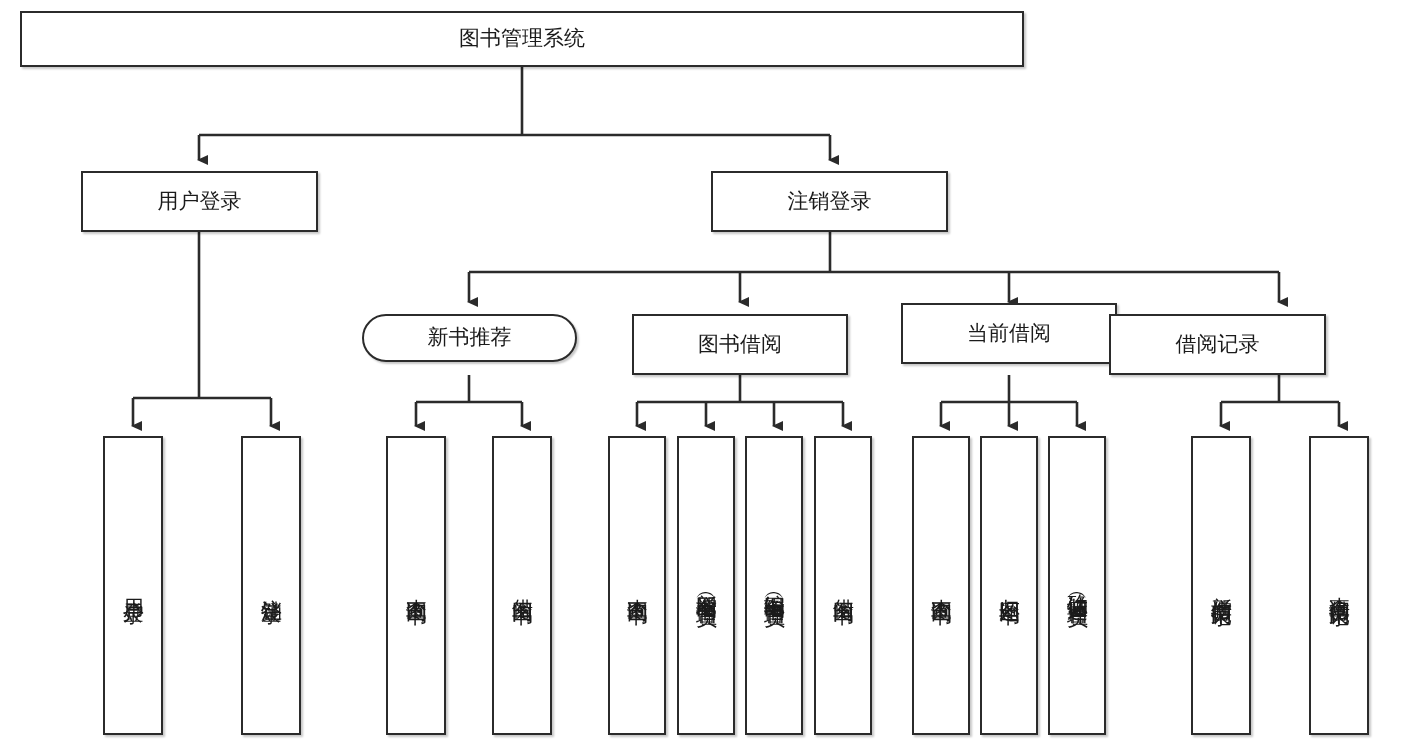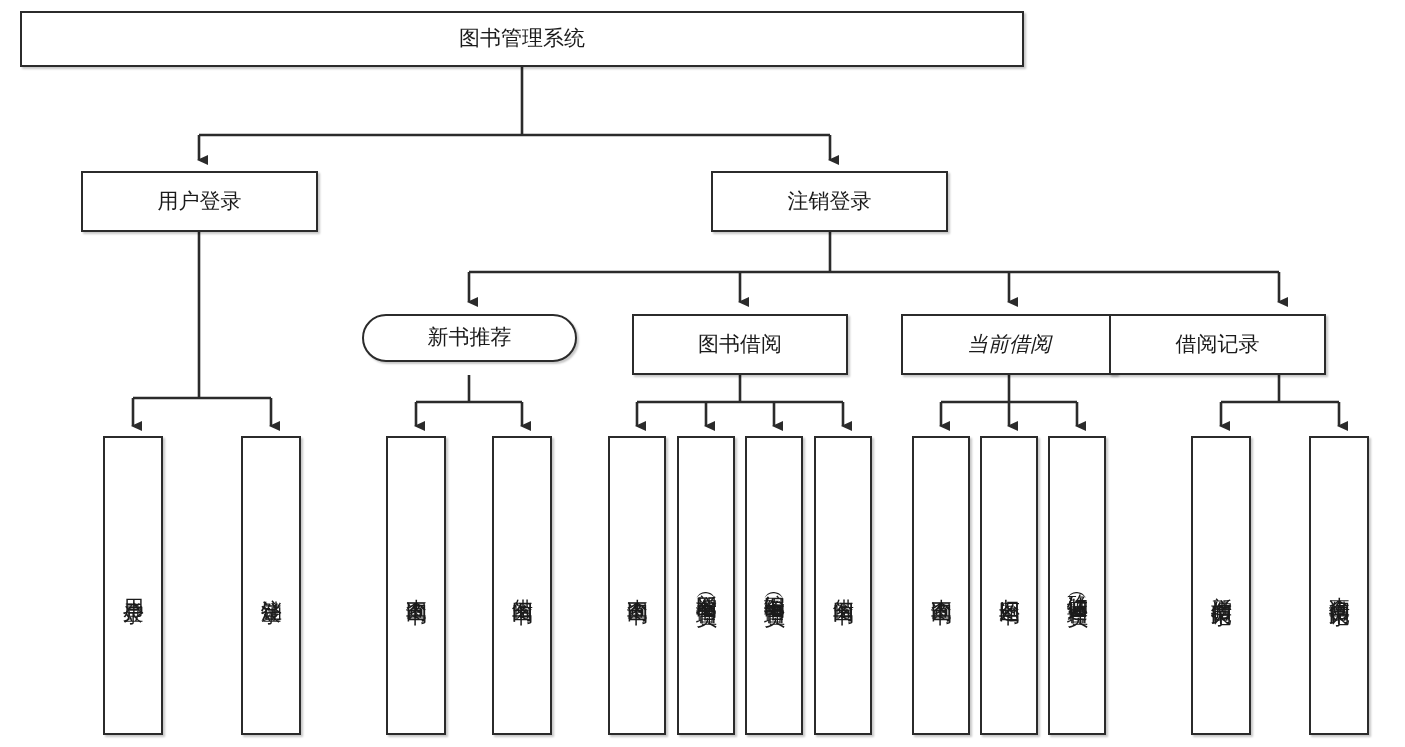--- a/index.html
+++ b/index.html
@@ -130,21 +130,21 @@
   <div class="node horiz" style="left:711px; top:171px; width:237px; height:61px;">
     <span class="lbl">注销登录</span>
   </div>
 
   <div class="node horiz" style="left:362px; top:314px; width:215px; height:48px;border-radius:25px;">
     <span class="lbl">新书推荐</span>
   </div>
   <div class="node horiz" style="left:632px; top:314px; width:216px; height:61px;">
     <span class="lbl">图书借阅</span>
   </div>
-  <div class="node horiz" style="left:901px; top:314px; width:216px; height:61px;font-style:italic;">
+  <div class="node horiz" style="left:901px; top:303px; width:216px; height:61px;">
     <span class="lbl">当前借阅</span>
   </div>
   <div class="node horiz" style="left:1109px; top:314px; width:217px; height:61px;">
     <span class="lbl">借阅记录</span>
   </div>
 
   <div class="node vert" style="left:103px; top:436px; width:60px; height:299px;">
     <span class="lbl">用户登录</span>
   </div>
   <div class="node vert" style="left:241px; top:436px; width:60px; height:299px;">

